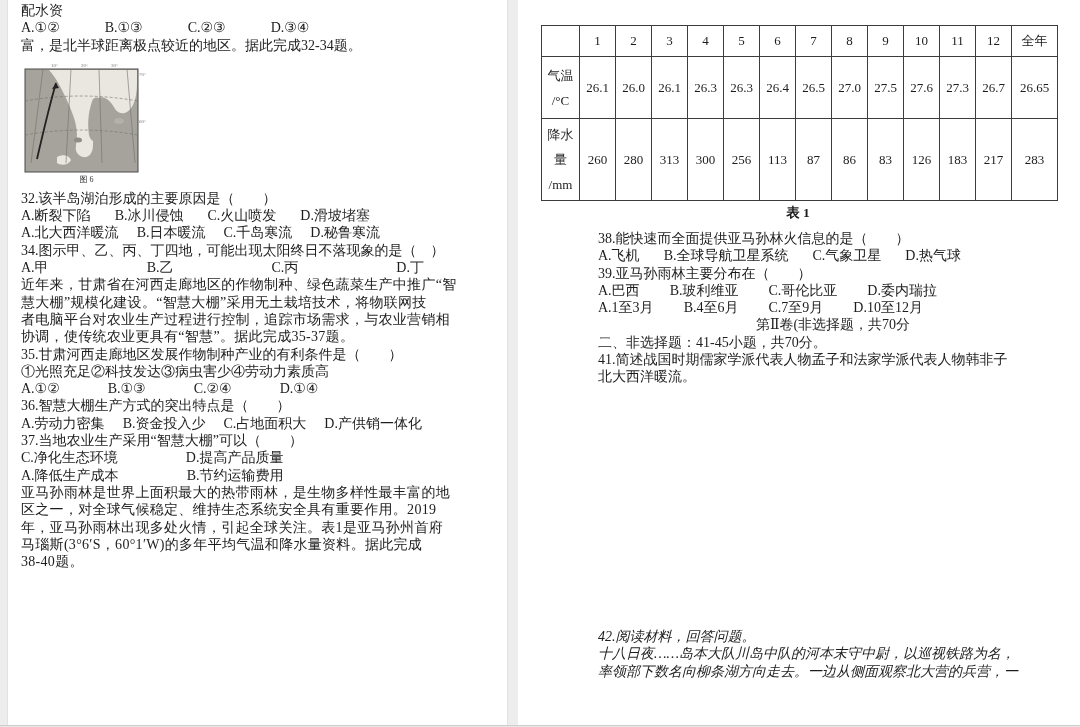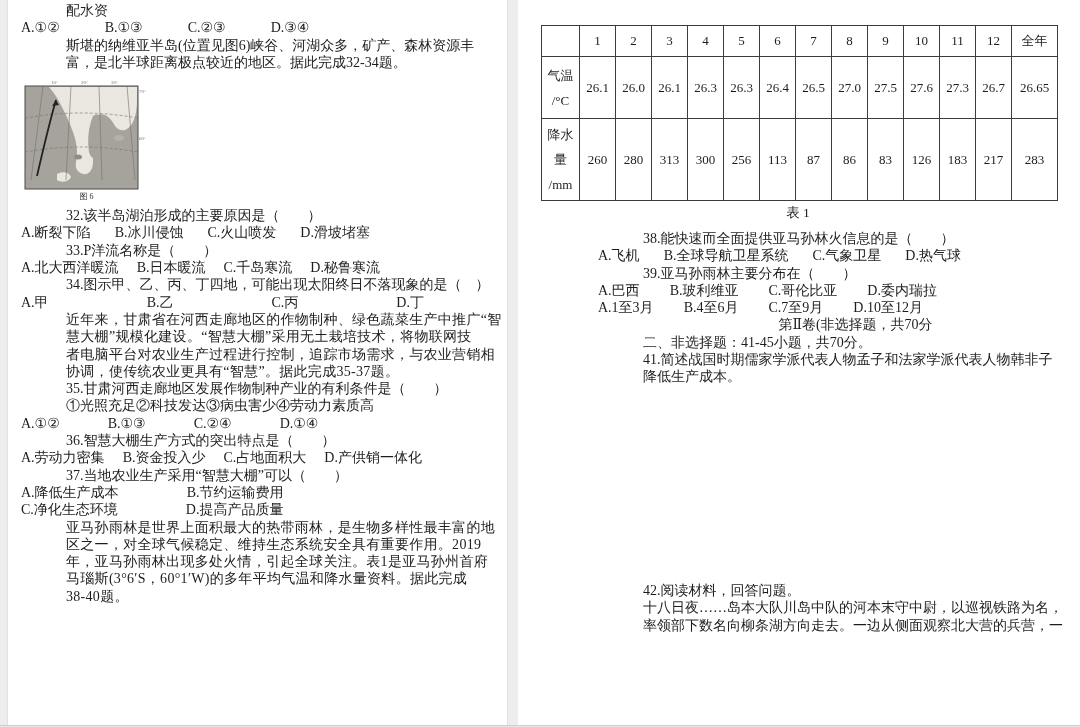--- a/index.html
+++ b/index.html
@@ -11,62 +11,61 @@
   .strip{position:absolute;top:0;height:727px;background:#ededed;
     border-left:1px solid #e2e2e2;border-right:1px solid #e2e2e2;}
   #strip-left{left:0;width:7px;border-left:none;}
   #strip-mid{left:507px;width:10px;}
   #bottom-edge{position:absolute;left:0;top:725px;width:1080px;height:2px;background:#e7e7e7;border-top:1px solid #cfcfcf;}
   .page{position:absolute;top:0;height:725px;background:#ffffff;}
   #left-page{left:8px;width:499px;}
   #right-page{left:518px;width:562px;}
   .col{position:absolute;}
   #left-content{left:13px;top:2px;width:478px;}
-  .line{white-space:nowrap;font-size:14px;line-height:17.3px;margin-left:45px;}
+  .line{white-space:nowrap;font-size:14px;line-height:17.3px;}
   .para .line{letter-spacing:.3px;}
   .opts{display:flex;font-size:14px;line-height:17.3px;white-space:nowrap;text-align:right;}
   .g18{gap:18px}.g24{gap:24px}.g30{gap:30px}.g45{gap:45px}.g48{gap:48px}.g68{gap:68px}.g70{gap:98px}
   
   #figure6{margin:7px 0 4px 2px;width:127px;}
   #figure6 svg{display:block;}
   #figure6 .cap{text-align:center;font-size:8px;line-height:12px;color:#333;}
   
   #table-wrap{left:23px;top:25px;width:526px;}
   table{border-collapse:collapse;table-layout:fixed;}
   td{border:1px solid #3c3c3c;text-align:center;vertical-align:middle;
      font-size:13px;padding:0;overflow:hidden;}
   tr.hdr td{height:30px;}
   tr.temp td{height:61px;}
   tr.precip td{height:81px;}
   td.lbl{font-size:13px;}
   td.lbl div{line-height:25px;}
-  .tbl-cap{text-align:center;font-size:13.5px;margin-top:3px;width:514px;}
+  .tbl-cap{text-align:center;font-size:13.5px;margin-top:3px;width:514px;font-weight:bold;}
   #right-text{left:80px;top:230px;width:470px;}
-  #q42-block{left:80px;top:582px;width:470px;}
+  #q42-block{left:80px;top:628px;width:470px;font-style:italic;}
   .center{text-align:center;}
 </style>
 </head>
 <body>
 
 <div class="strip" id="strip-left"></div>
 <div class="strip" id="strip-mid"></div>
 <div id="bottom-edge"></div>
 
 <div class="page" id="left-page">
   <div class="col" id="left-content">
 
     <div class="line">配水资</div>
     <div class="opts g45">
       <span>A.①②</span>
       <span>B.①③</span>
       <span>C.②③</span>
       <span>D.③④</span>
     </div>
 
-    <div class="line">斯堪的纳维亚半岛(位置见图6)峡谷、河湖众多，矿产、森林资源丰</div>
     <div class="line">富，是北半球距离极点较近的地区。据此完成32-34题。</div>
 
     <div id="figure6">
       <svg width="127" height="113" viewBox="0 0 127 113">
 
         <text x="28" y="6" font-size="5" fill="#777">10°</text>
         <text x="58" y="6" font-size="5" fill="#777">20°</text>
         <text x="88" y="6" font-size="5" fill="#777">30°</text>
         <text x="116" y="15" font-size="5" fill="#777">70°</text>
         <text x="116" y="62" font-size="5" fill="#777">60°</text>
@@ -96,21 +95,20 @@
     </div>
 
     <div class="line">32.该半岛湖泊形成的主要原因是（　　）</div>
     <div class="opts g24">
       <span>A.断裂下陷</span>
       <span>B.冰川侵蚀</span>
       <span>C.火山喷发</span>
       <span>D.滑坡堵塞</span>
     </div>
 
-    <div class="line">33.P洋流名称是（　　）</div>
     <div class="opts g18">
       <span>A.北大西洋暖流</span>
       <span>B.日本暖流</span>
       <span>C.千岛寒流</span>
       <span>D.秘鲁寒流</span>
     </div>
 
     <div class="line">34.图示甲、乙、丙、丁四地，可能出现太阳终日不落现象的是（　）</div>
     <div class="opts g70">
       <span>A.甲</span>
@@ -138,26 +136,26 @@
     <div class="line">36.智慧大棚生产方式的突出特点是（　　）</div>
     <div class="opts g18">
       <span>A.劳动力密集</span>
       <span>B.资金投入少</span>
       <span>C.占地面积大</span>
       <span>D.产供销一体化</span>
     </div>
 
     <div class="line">37.当地农业生产采用“智慧大棚”可以（　　）</div>
     <div class="opts g68">
+      <span>C.净化生态环境</span>
+      <span>D.提高产品质量</span>
+    </div>
+    <div class="opts g68">
       <span>A.降低生产成本</span>
       <span>B.节约运输费用</span>
-    </div>
-    <div class="opts g68">
-      <span>C.净化生态环境</span>
-      <span>D.提高产品质量</span>
     </div>
 
     <div class="para">
       <div class="line">亚马孙雨林是世界上面积最大的热带雨林，是生物多样性最丰富的地</div>
       <div class="line">区之一，对全球气候稳定、维持生态系统安全具有重要作用。2019</div>
       <div class="line">年，亚马孙雨林出现多处火情，引起全球关注。表1是亚马孙州首府</div>
       <div class="line">马瑙斯(3°6′S，60°1′W)的多年平均气温和降水量资料。据此完成</div>
       <div class="line">38-40题。</div>
     </div>
 
@@ -262,21 +260,21 @@
     </div>
     <div class="opts g30">
       <span>A.1至3月</span>
       <span>B.4至6月</span>
       <span>C.7至9月</span>
       <span>D.10至12月</span>
     </div>
     <div class="line center">第Ⅱ卷(非选择题，共70分</div>
     <div class="line">二、非选择题：41-45小题，共70分。</div>
     <div class="line">41.简述战国时期儒家学派代表人物孟子和法家学派代表人物韩非子</div>
-    <div class="line">降低生产成本。</div>
+    <div class="line">北大西洋暖流。</div>
   </div>
 
   <div class="col" id="q42-block">
     <div class="line">42.阅读材料，回答问题。</div>
     <div class="line">十八日夜……岛本大队川岛中队的河本末守中尉，以巡视铁路为名，</div>
     <div class="line">率领部下数名向柳条湖方向走去。一边从侧面观察北大营的兵营，一</div>
   </div>
 
 </div>
 

